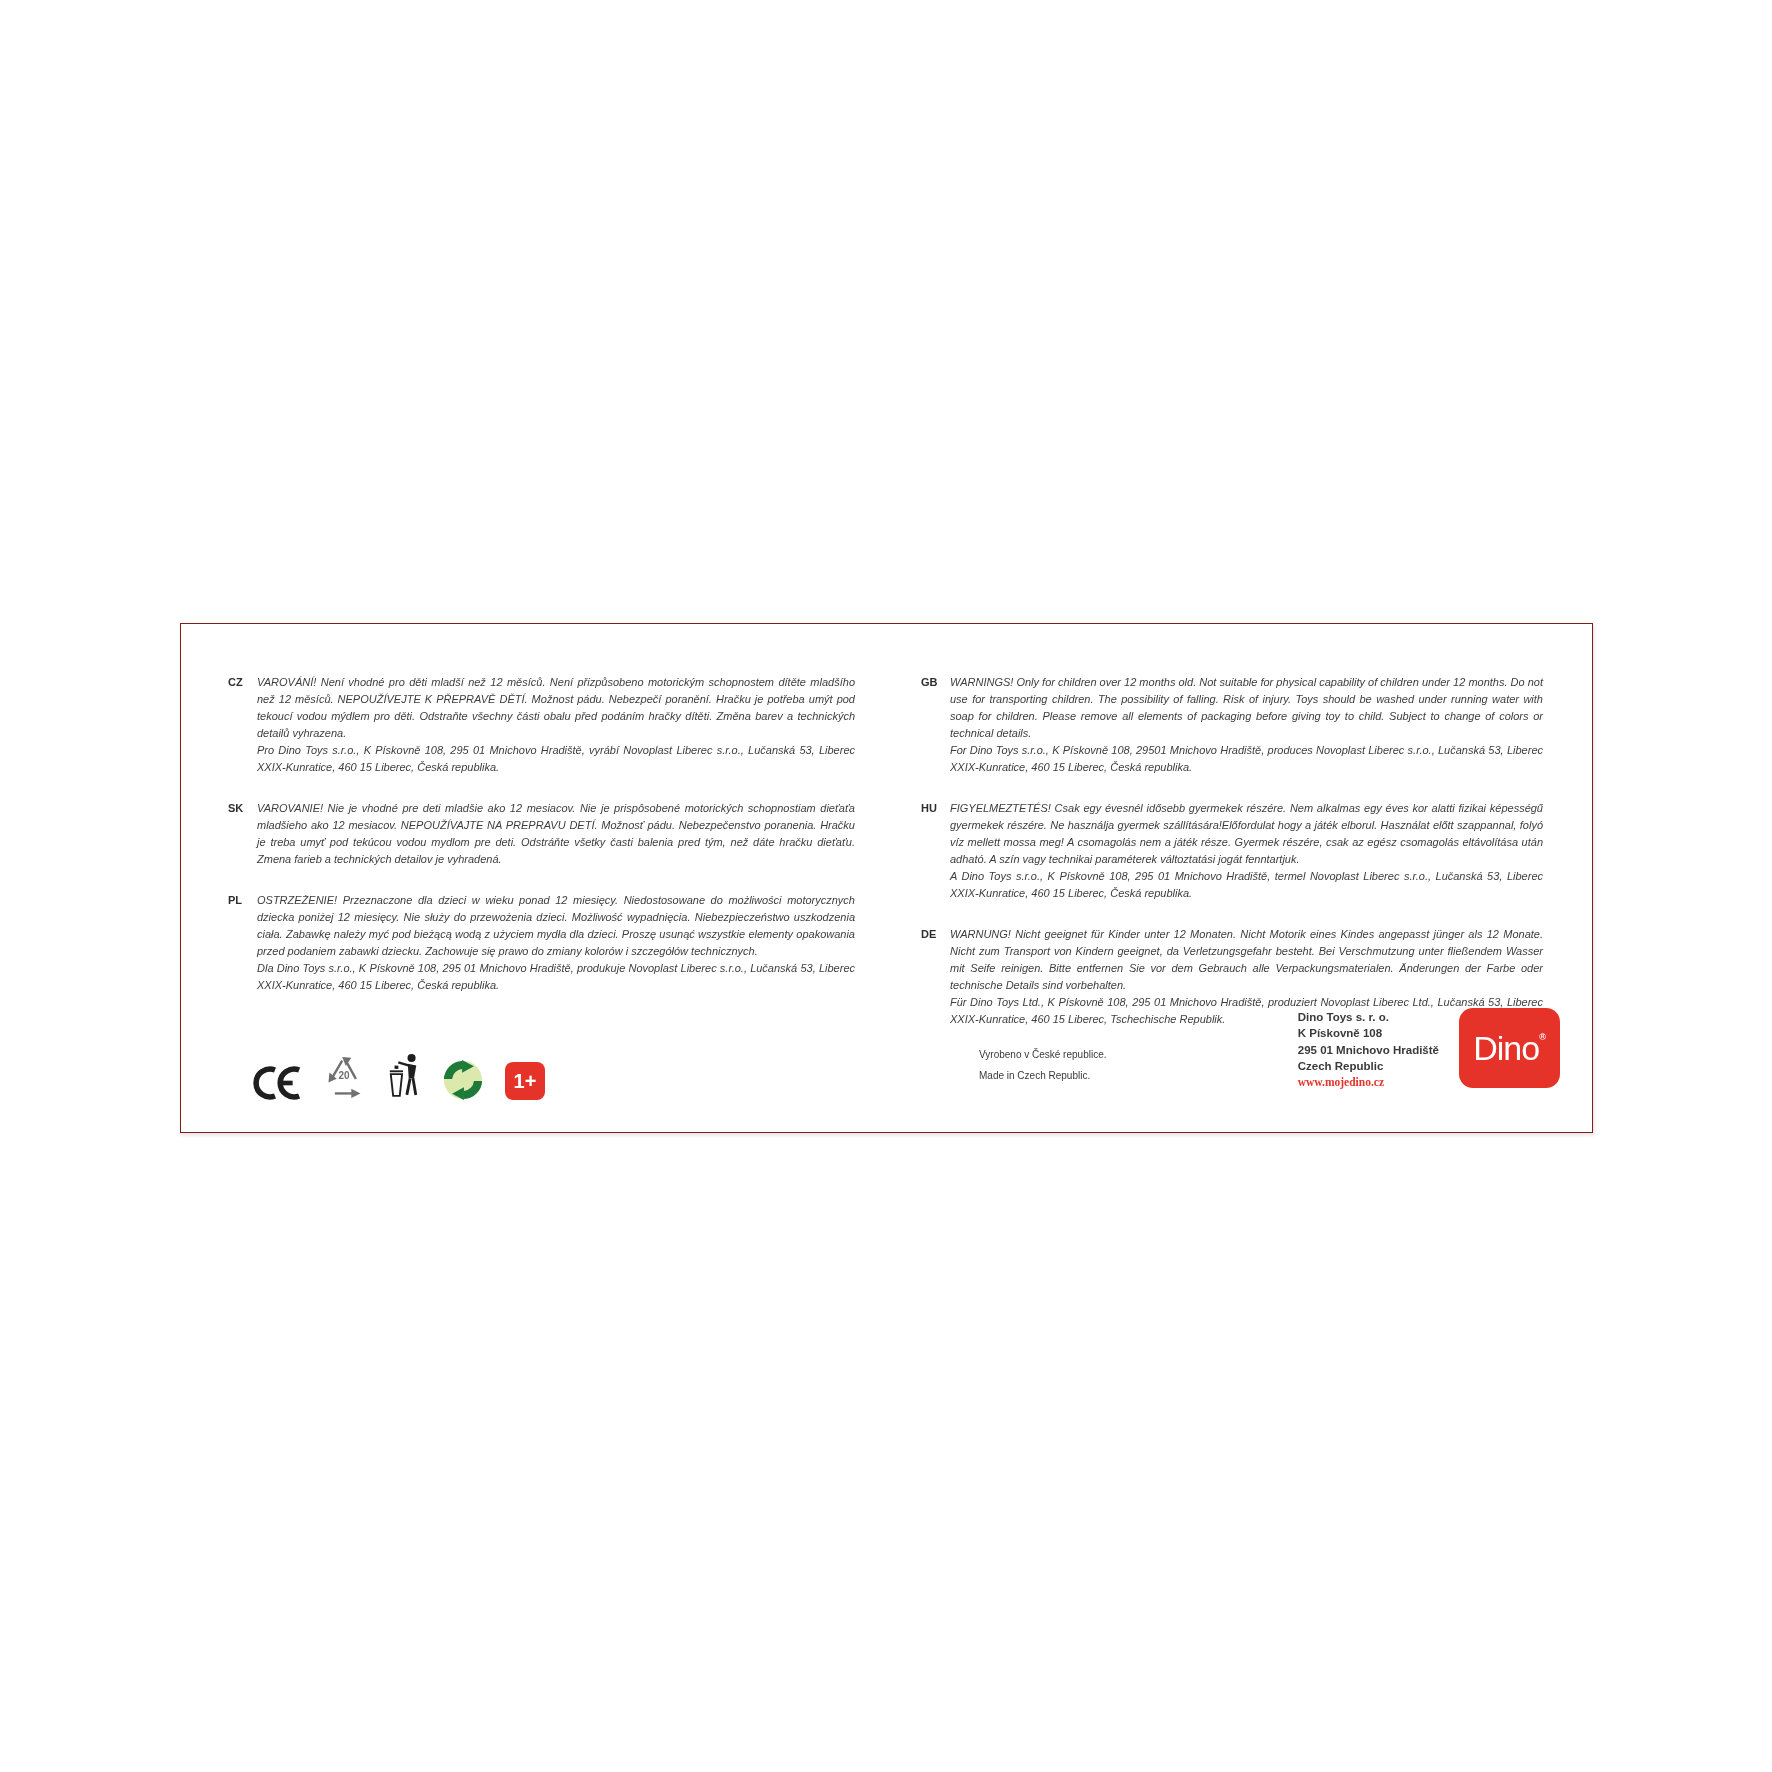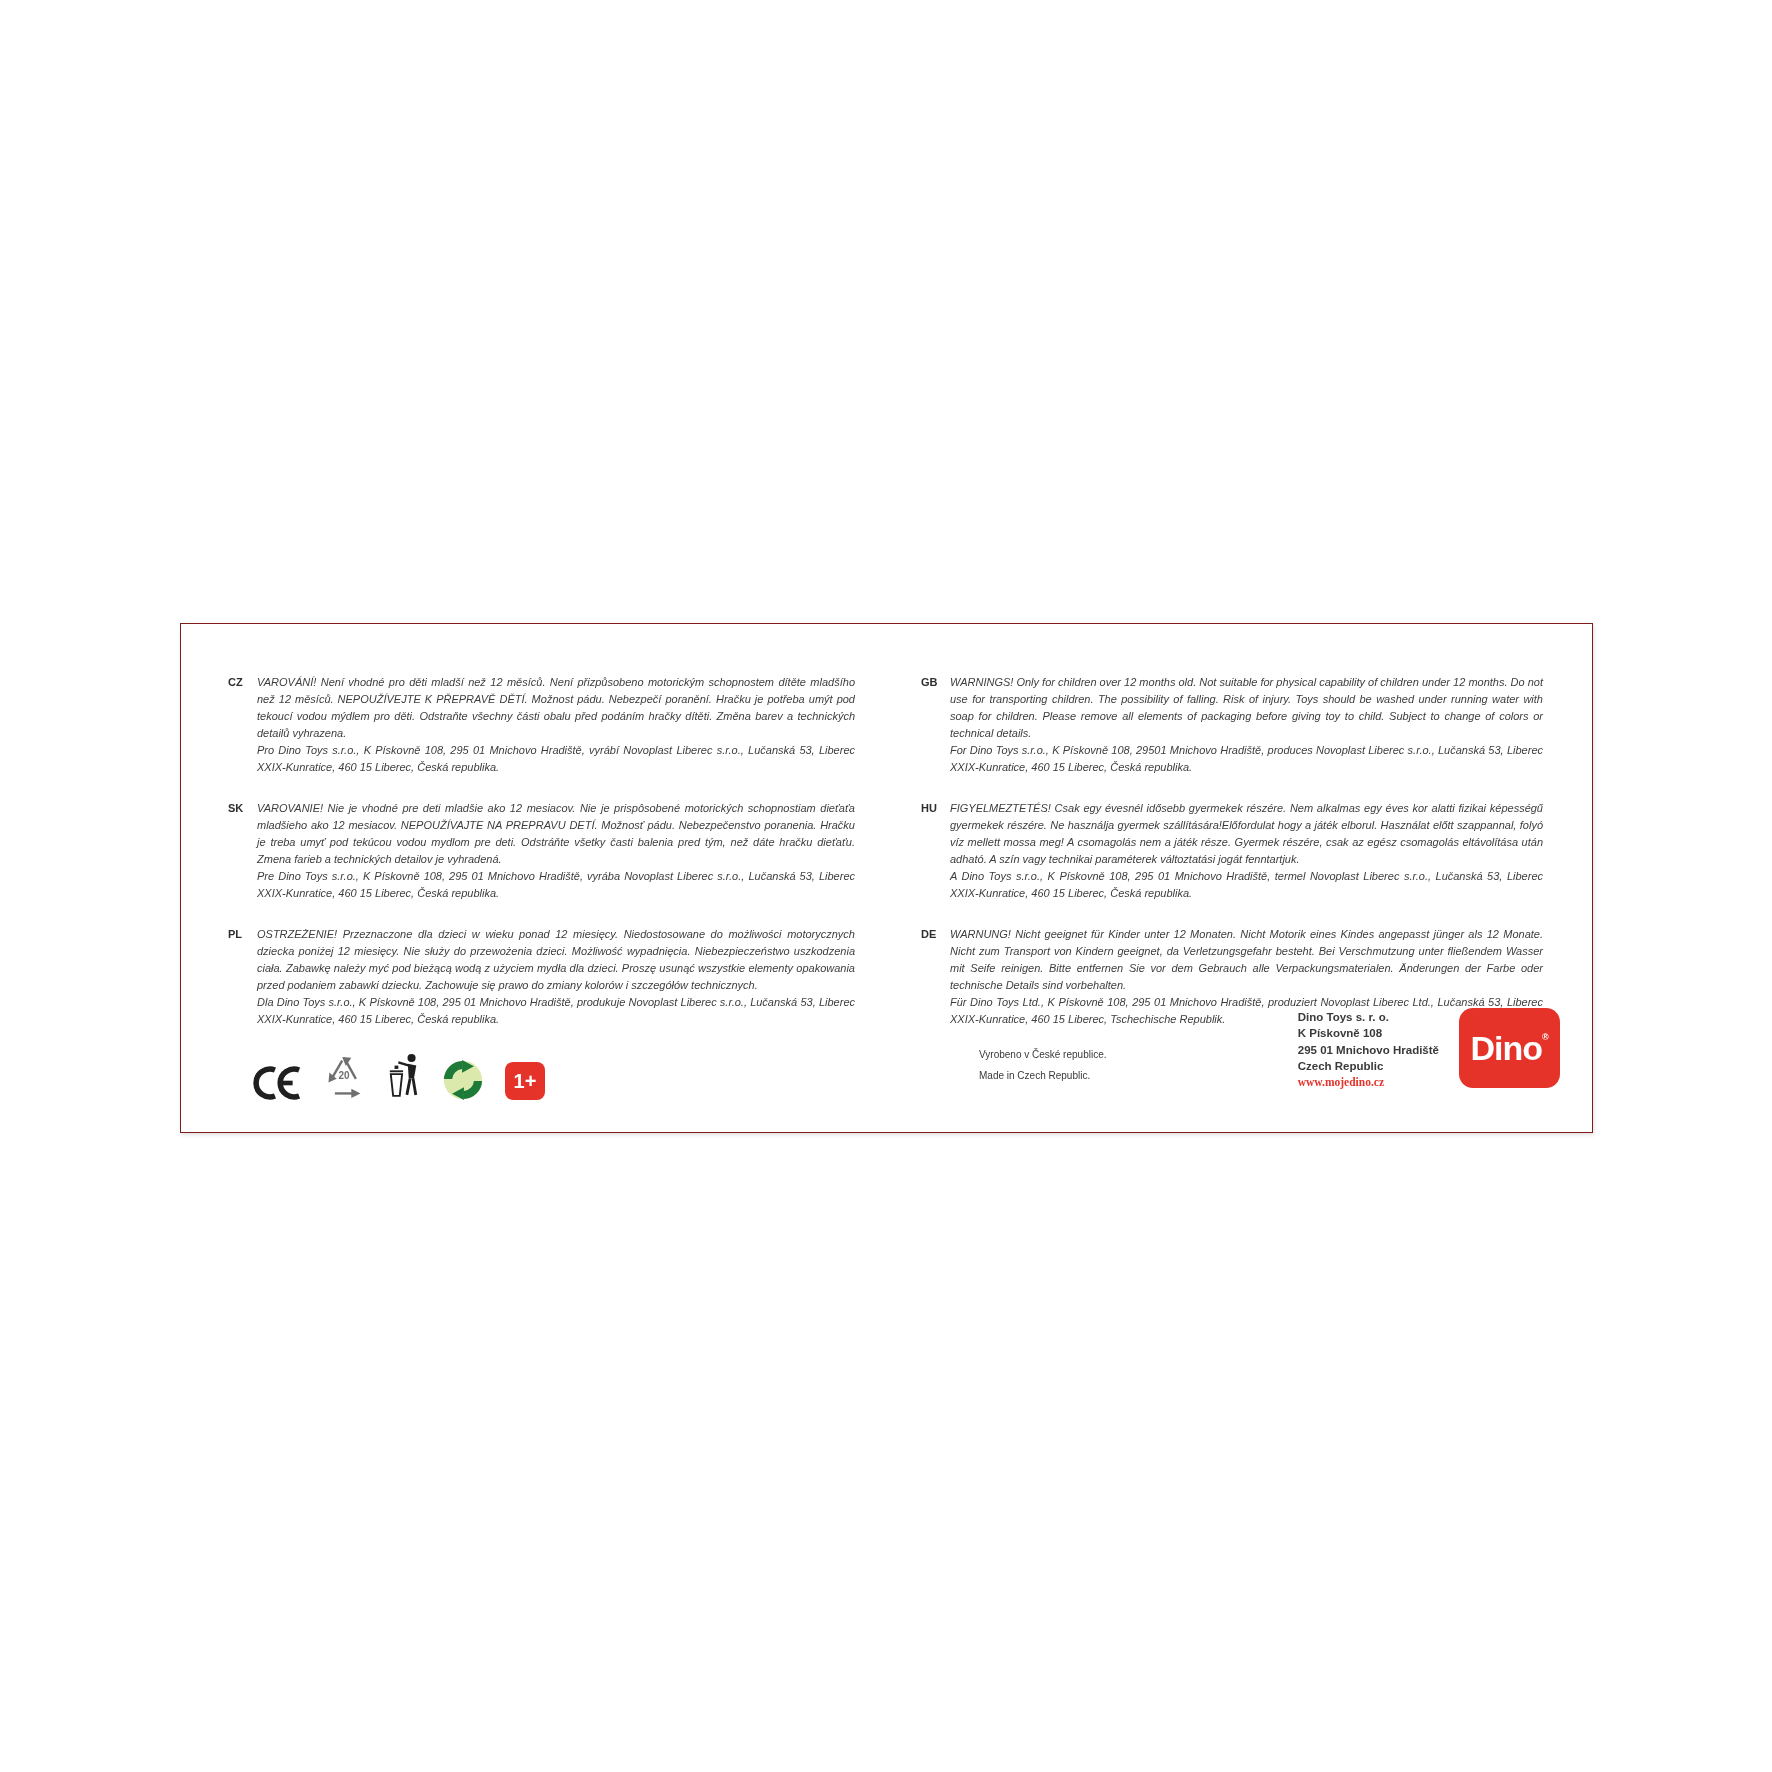--- a/index.html
+++ b/index.html
@@ -34,41 +34,40 @@
     display:flex;align-items:center;justify-content:center;
     color:#fff;font-weight:bold;font-size:20px;}
   .made-in{position:absolute;left:798px;top:420px;font-size:10px;line-height:21px;color:#3a3a3a;}
   .company{position:absolute;right:153px;top:385px;
     font-size:11.5px;line-height:16.3px;font-weight:bold;color:#3a3a3a;}
   .company .website{color:var(--brand-red);text-decoration:none;font-weight:bold;font-family:Liberation Serif, serif;}
   .dino-logo{
     position:absolute;right:32px;top:384px;width:101px;height:80px;
     background:var(--brand-red);border-radius:14px;
     display:flex;align-items:center;justify-content:center;}
-  .dino-logo .dino-text{color:#fff;font-weight:bold;font-size:34px;letter-spacing:-1px;}
+  .dino-logo .dino-text{color:#fff;font-weight:normal;font-size:34px;letter-spacing:-1px;}
   .dino-logo sup{color:#fff;font-size:9px;font-weight:bold;transform:translateY(-11px);display:inline-block;}
 </style>
 </head>
 <body>
 
 <div class="card">
 
   <div class="col col-left">
     <div class="wblock">
       <div class="wcode">CZ</div>
       <div class="wtext">
         <p>VAROVÁNÍ! Není vhodné pro děti mladší než 12 měsíců. Není přizpůsobeno motorickým schopnostem dítěte mladšího než 12 měsíců. NEPOUŽÍVEJTE K PŘEPRAVĚ DĚTÍ. Možnost pádu. Nebezpečí poranění. Hračku je potřeba umýt pod tekoucí vodou mýdlem pro děti. Odstraňte všechny části obalu před podáním hračky dítěti. Změna barev a technických detailů vyhrazena.</p>
         <p>Pro Dino Toys s.r.o., K Pískovně 108, 295 01 Mnichovo Hradiště, vyrábí Novoplast Liberec s.r.o., Lučanská 53, Liberec XXIX-Kunratice, 460 15 Liberec, Česká republika.</p>
       </div>
     </div>
     <div class="wblock">
       <div class="wcode">SK</div>
       <div class="wtext">
         <p>VAROVANIE! Nie je vhodné pre deti mladšie ako 12 mesiacov. Nie je prispôsobené motorických schopnostiam dieťaťa mladšieho ako 12 mesiacov. NEPOUŽÍVAJTE NA PREPRAVU DETÍ. Možnosť pádu. Nebezpečenstvo poranenia. Hračku je treba umyť pod tekúcou vodou mydlom pre deti. Odstráňte všetky časti balenia pred tým, než dáte hračku dieťaťu. Zmena farieb a technických detailov je vyhradená.</p>
-        <p>Pre Dino Toys s.r.o., K Pískovně 108, 295 01 Mnichovo Hradiště, vyrába Novoplast Liberec s.r.o., Lučanská 53, Liberec XXIX-Kunratice, 460 15 Liberec, Česká republika.</p>
       </div>
     </div>
     <div class="wblock">
       <div class="wcode">PL</div>
       <div class="wtext">
         <p>OSTRZEŻENIE! Przeznaczone dla dzieci w wieku ponad 12 miesięcy. Niedostosowane do możliwości motorycznych dziecka poniżej 12 miesięcy. Nie służy do przewożenia dzieci. Możliwość wypadnięcia. Niebezpieczeństwo uszkodzenia ciała. Zabawkę należy myć pod bieżącą wodą z użyciem mydła dla dzieci. Proszę usunąć wszystkie elementy opakowania przed podaniem zabawki dziecku. Zachowuje się prawo do zmiany kolorów i szczegółów technicznych.</p>
         <p>Dla Dino Toys s.r.o., K Pískovně 108, 295 01 Mnichovo Hradiště, produkuje Novoplast Liberec s.r.o., Lučanská 53, Liberec XXIX-Kunratice, 460 15 Liberec, Česká republika.</p>
       </div>
     </div>
   </div>

